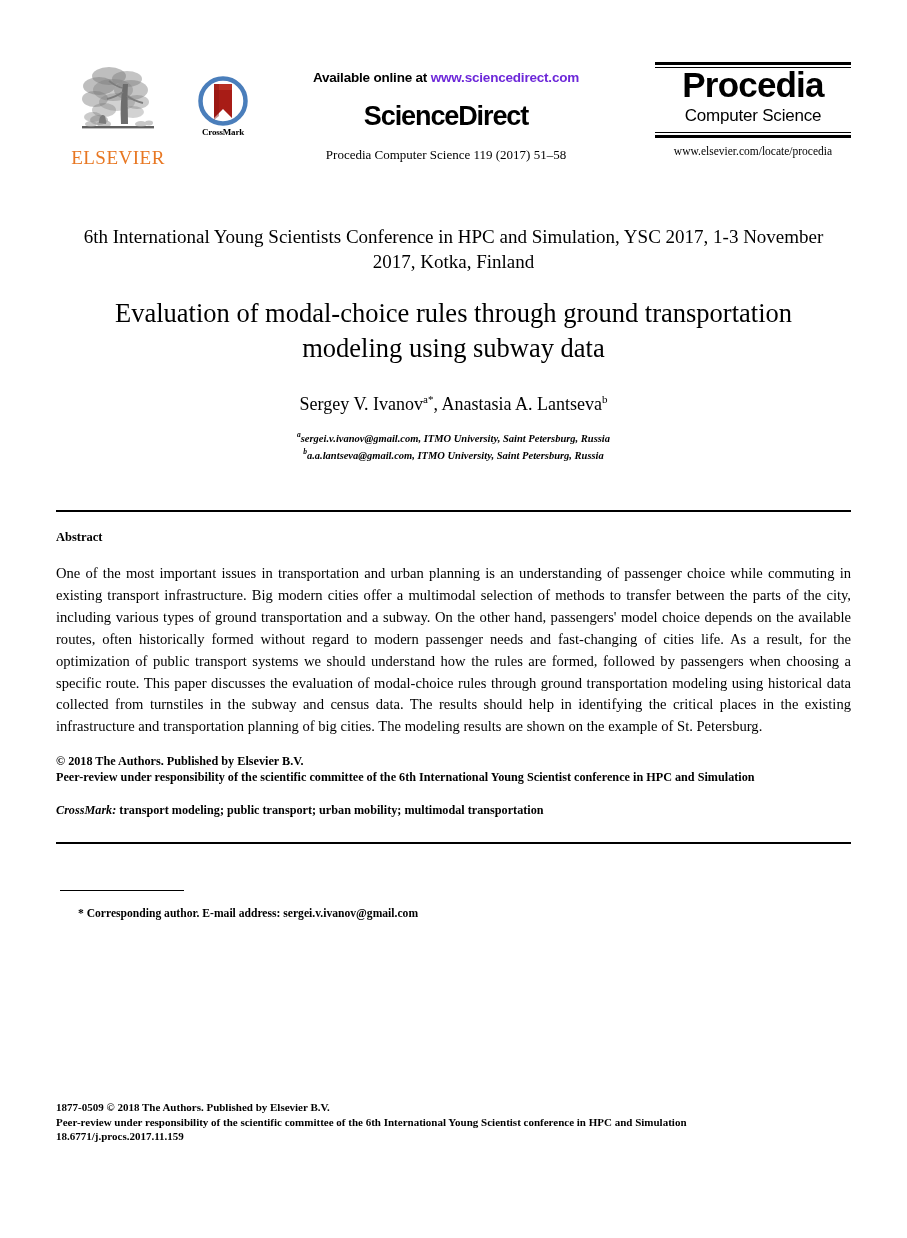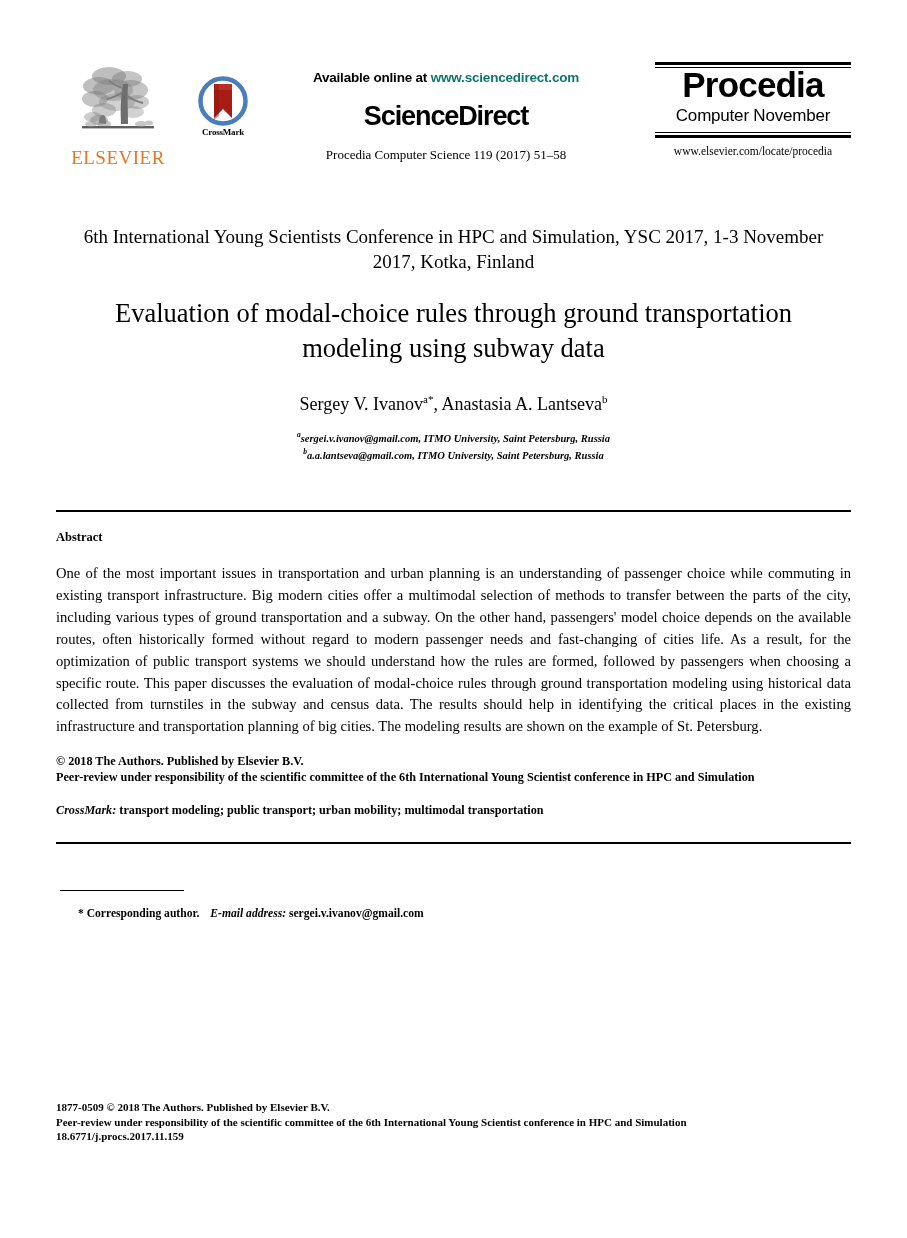--- a/index.html
+++ b/index.html
@@ -86,21 +86,21 @@
     width: 400px;
     text-align: center;
   }
   .sd-available {
     font-family: "Liberation Sans", sans-serif;
     font-size: 13.5px;
     font-weight: bold;
     letter-spacing: -0.2px;
   }
   .sd-available .sd-url {
-    color: #0f766e;
+    color: #6d28d9;
   }
   .sd-logo {
     font-family: "Liberation Sans", sans-serif;
     font-size: 27px;
     font-weight: bold;
     letter-spacing: -1.1px;
     margin-top: 16px;
   }
   .sd-journalline {
     font-family: "Liberation Serif", serif;
@@ -256,22 +256,20 @@
     margin: 0 0 0 4px;
   }
   .footnote-text {
     margin-top: 16px;
     margin-left: 22px;
     font-family: "Liberation Serif", serif;
     font-weight: bold;
     font-size: 11.6px;
   }
   .footnote-text .em-label {
-    font-style: italic;
-    margin-left: 8px;
   }
 
   
   .page-footer {
     position: absolute;
     left: 56px;
     top: 1100px;
     width: 795px;
     font-family: "Liberation Serif", serif;
     font-weight: bold;
@@ -337,21 +335,21 @@
         <div class="sd-available">
           <span>Available online at </span><span class="sd-url">www.sciencedirect.com</span>
         </div>
         <div class="sd-logo">ScienceDirect</div>
         <div class="sd-journalline">Procedia Computer Science 119 (2017) 51–58</div>
       </div>
 
       <div class="procedia-block">
         <div class="procedia-box">
           <div class="procedia-title">Procedia</div>
-          <div class="procedia-sub">Computer November</div>
+          <div class="procedia-sub">Computer Science</div>
         </div>
         <div class="procedia-url">www.elsevier.com/locate/procedia</div>
       </div>
     </div>
 
     <div class="conference">6th International Young Scientists Conference in HPC and Simulation, YSC 2017, 1-3 November 2017, Kotka, Finland</div>
 
     <h1 class="paper-title">Evaluation of modal-choice rules through ground transportation modeling using subway data</h1>
 
     <div class="authors">

